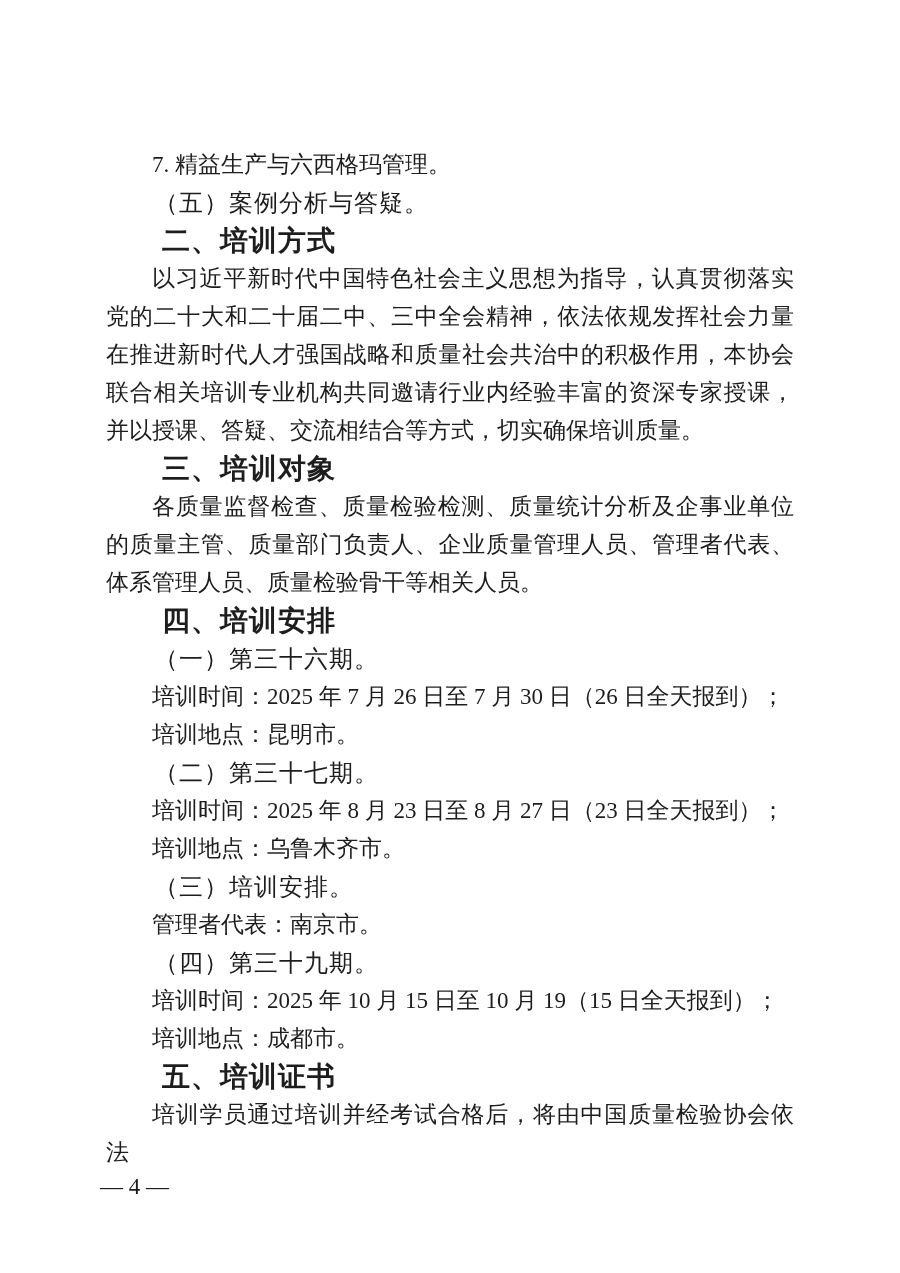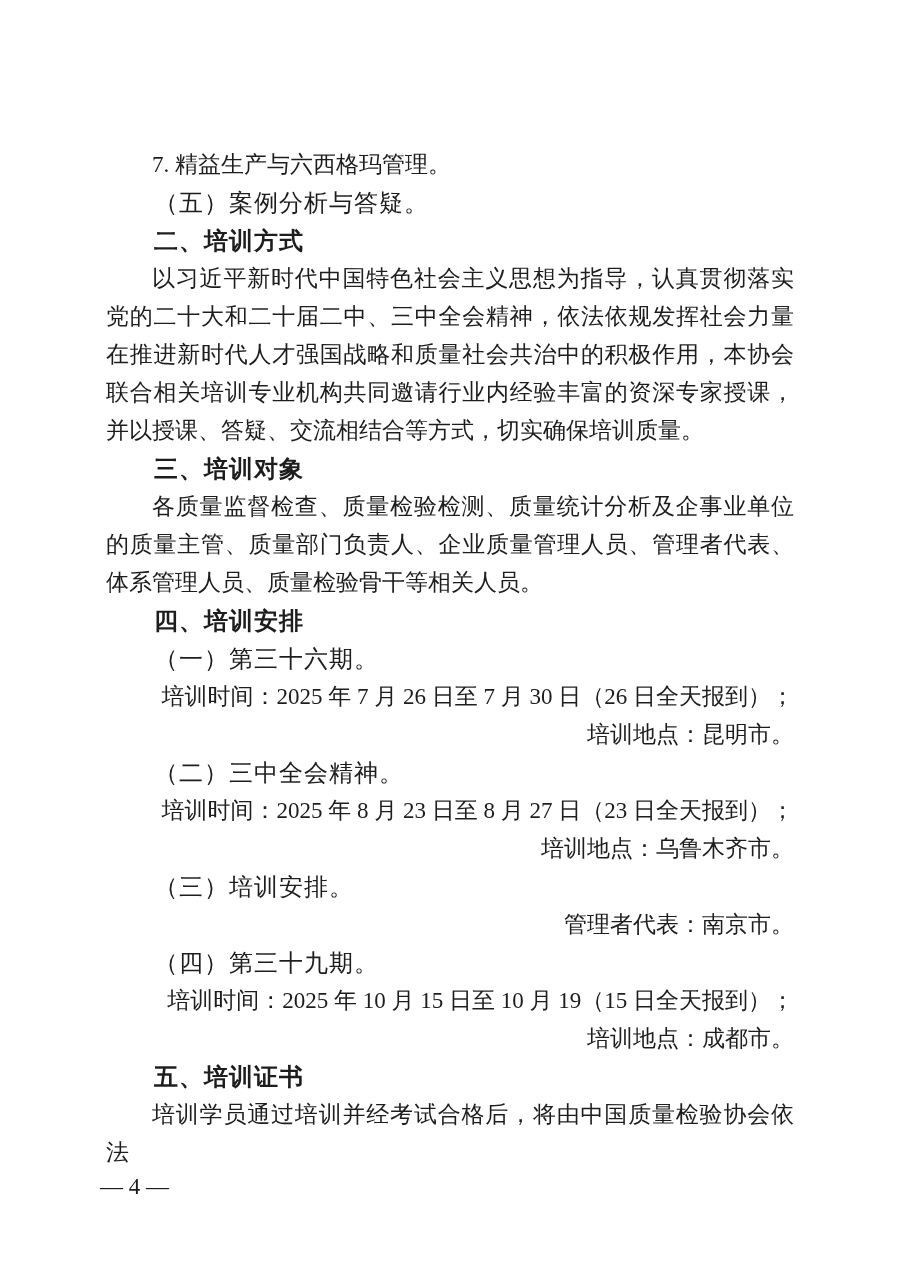--- a/index.html
+++ b/index.html
@@ -36,31 +36,31 @@
     font-weight: normal;
     color: #1d1d1d;
   }
   .para {
     text-align: justify;
     text-justify: inter-ideograph;
   }
   .heading {
     font-family: "Liberation Sans", "DejaVu Sans", sans-serif;
     font-weight: 700;
-    font-size: 24px;
+    font-size: 28px;
     letter-spacing: 1px;
   }
   .subheading {
     font-family: "Liberation Serif", "DejaVu Serif", serif;
     font-weight: 400;
     font-size: 24px;
     letter-spacing: 1px;
   }
   .detail {
-    text-align: right;
+    text-align: left;
   }
   .footer {
     position: absolute;
     left: 100px;
     top: 1172px;
     font-size: 23px;
     line-height: 30px;
     font-family: "Liberation Serif", "DejaVu Serif", serif;
     color: #1d1d1d;
   }
@@ -82,21 +82,21 @@
     <h2 class="block heading">三、培训对象</h2>
 
     <p class="block para">各质量监督检查、质量检验检测、质量统计分析及企事业单位的质量主管、质量部门负责人、企业质量管理人员、管理者代表、体系管理人员、质量检验骨干等相关人员。</p>
 
     <h2 class="block heading">四、培训安排</h2>
 
     <h3 class="block subheading">（一）第三十六期。</h3>
     <p class="block detail">培训时间：2025 年 7 月 26 日至 7 月 30 日（26 日全天报到）；</p>
     <p class="block detail">培训地点：昆明市。</p>
 
-    <h3 class="block subheading">（二）三中全会精神。</h3>
+    <h3 class="block subheading">（二）第三十七期。</h3>
     <p class="block detail">培训时间：2025 年 8 月 23 日至 8 月 27 日（23 日全天报到）；</p>
     <p class="block detail">培训地点：乌鲁木齐市。</p>
 
     <h3 class="block subheading">（三）培训安排。</h3>
     <p class="block detail">管理者代表：南京市。</p>
 
     <h3 class="block subheading">（四）第三十九期。</h3>
     <p class="block detail">培训时间：2025 年 10 月 15 日至 10 月 19（15 日全天报到）；</p>
     <p class="block detail">培训地点：成都市。</p>
 

